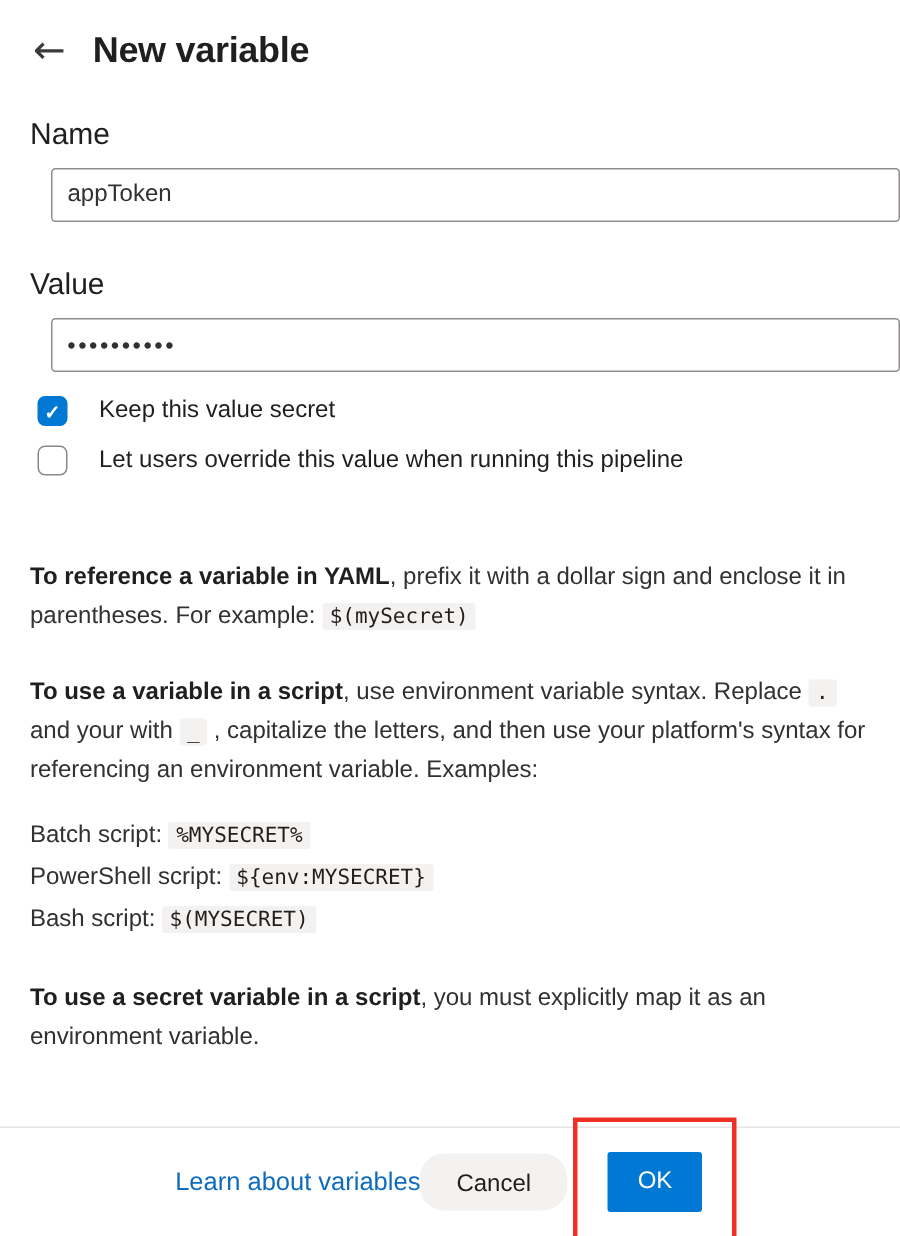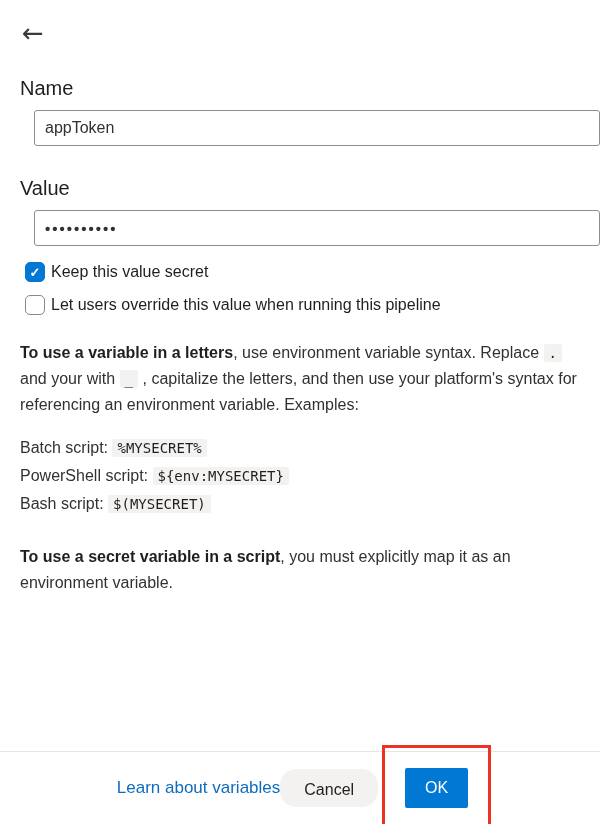--- a/index.html
+++ b/index.html
@@ -40,21 +40,21 @@
   .cbrow{display:flex;align-items:center;margin:0 0 0 25px;cursor:pointer;}
   .cbrow.first{margin-top:16px;}
   .cbrow + .cbrow{margin-top:13px;}
   .cb{
     width:20px;height:20px;border:1px solid #8a8886;border-radius:5px;background:#fff;
     display:inline-flex;align-items:center;justify-content:center;flex:0 0 auto;
   }
   .cb .check{display:none;color:#fff;font-size:13px;font-weight:700;line-height:1;}
   .cb.checked{background:var(--accent);border-color:var(--accent);}
   .cb.checked .check{display:block;}
-  .cblabel{margin-left:6px;font-size:16px;color:var(--text);}
+  .cblabel{margin-left:21px;font-size:16px;color:var(--text);}
   
   .help{padding:0 20px;}
   .para{font-size:16px;line-height:26px;color:var(--text-soft);}
   .p1{margin-top:55px;}
   .p2{margin-top:25px;}
   .p3{margin-top:26px;}
   .bold{font-weight:700;color:var(--text);}
   .code{
     font-family:"DejaVu Sans Mono",monospace;font-size:14px;
     background:var(--chip-bg);padding:1px 5px;border-radius:2px;color:var(--text);
@@ -80,20 +80,21 @@
 </style>
 </head>
 <body>
 
 <div class="page">
 
   <div class="header">
     <button class="back-btn">
       <span>←</span>
     </button>
+    <h1 class="title">New variable</h1>
   </div>
 
   <div class="field">
     <label class="field-label">Name</label>
     <input class="text-input" type="text" value="appToken" style="">
   </div>
 
   <div class="field">
     <label class="field-label">Value</label>
     <input class="text-input masked" type="text" value="••••••••••" style="">
@@ -108,22 +109,23 @@
 
   <div class="cbrow">
     <span class="cb">
       
     </span>
     <span class="cblabel">Let users override this value when running this pipeline</span>
   </div>
 
   <div class="help">
 
+    <p class="para p1"><span class="bold">To reference a variable in YAML</span><span>, prefix it with a dollar sign and enclose it in parentheses. For example: </span><span class="code">$(mySecret)</span></p>
 
-    <p class="para p2"><span class="bold">To use a variable in a letters</span><span>, use environment variable syntax. Replace </span><span class="code">.</span><span> and your with </span><span class="code">_</span><span> , capitalize the letters, and then use your platform's syntax for referencing an environment variable. Examples:</span></p>
+    <p class="para p2"><span class="bold">To use a variable in a script</span><span>, use environment variable syntax. Replace </span><span class="code">.</span><span> and your with </span><span class="code">_</span><span> , capitalize the letters, and then use your platform's syntax for referencing an environment variable. Examples:</span></p>
 
     <div class="examples">
       <div class="example-line"><span>Batch script: </span><span class="code">%MYSECRET%</span></div>
       <div class="example-line"><span>PowerShell script: </span><span class="code">${env:MYSECRET}</span></div>
       <div class="example-line"><span>Bash script: </span><span class="code">$(MYSECRET)</span></div>
     </div>
 
     <p class="para p3"><span class="bold">To use a secret variable in a script</span><span>, you must explicitly map it as an environment variable.</span></p>
 
   </div>

